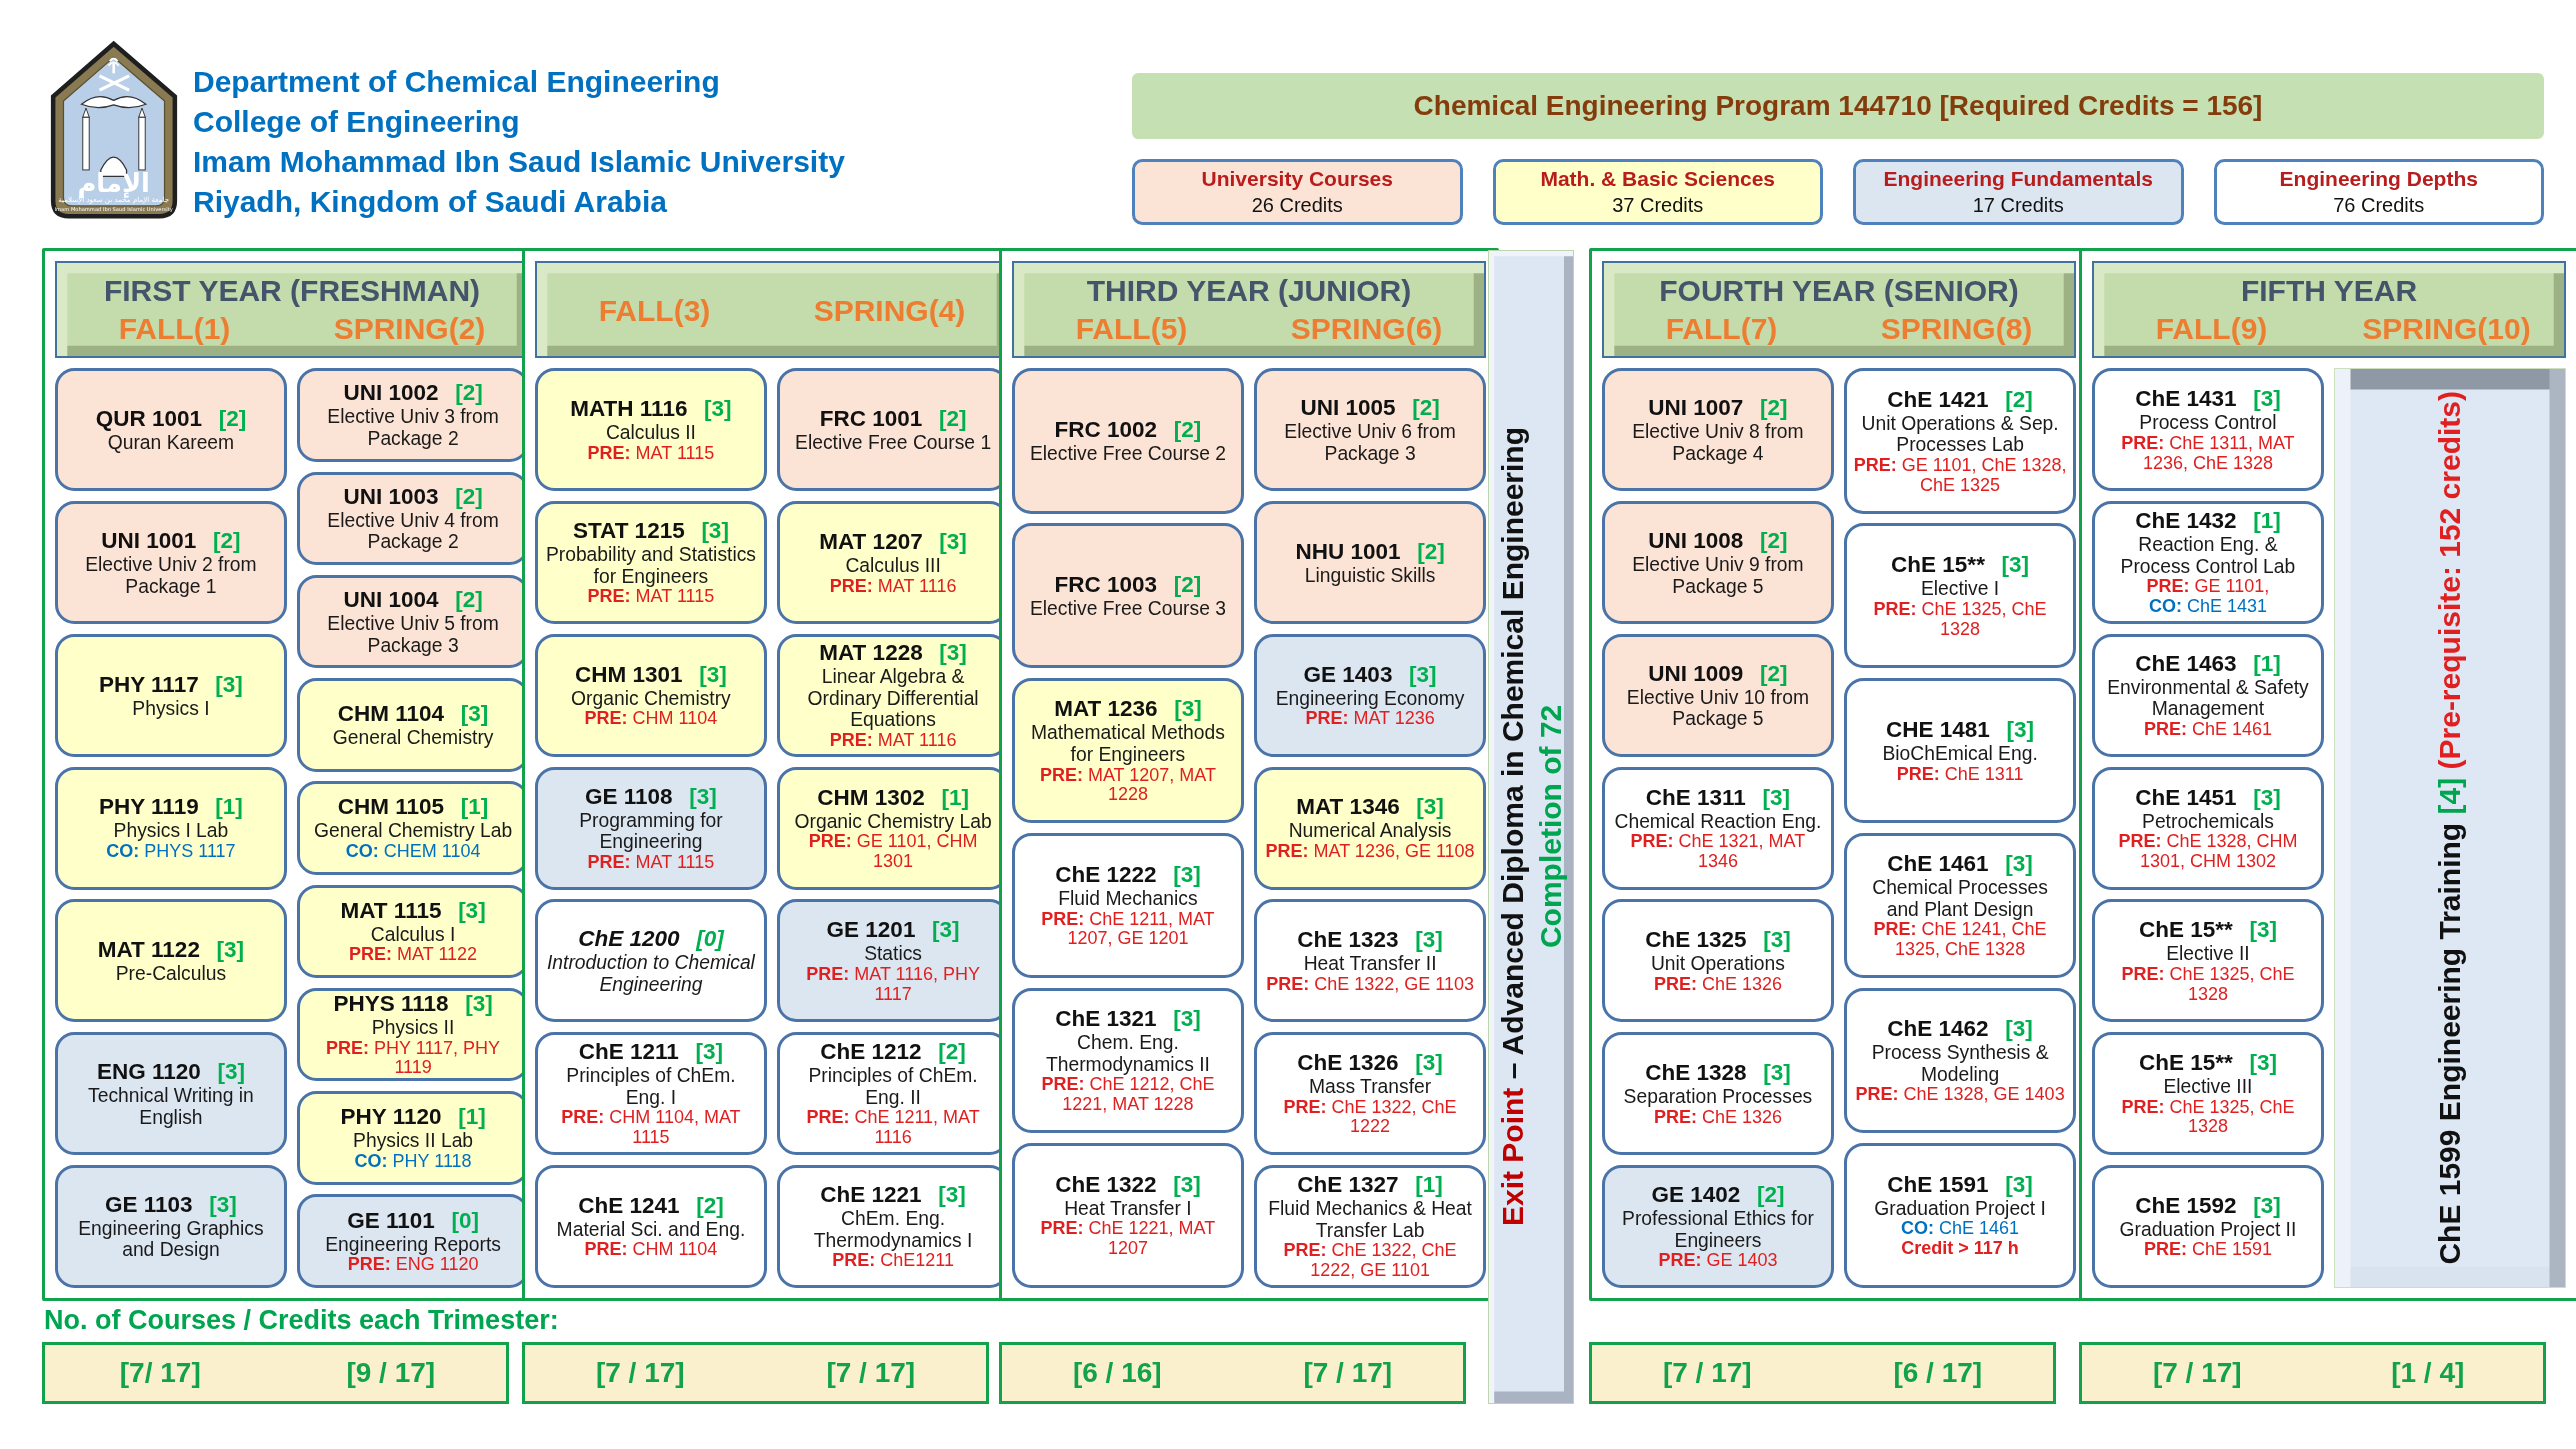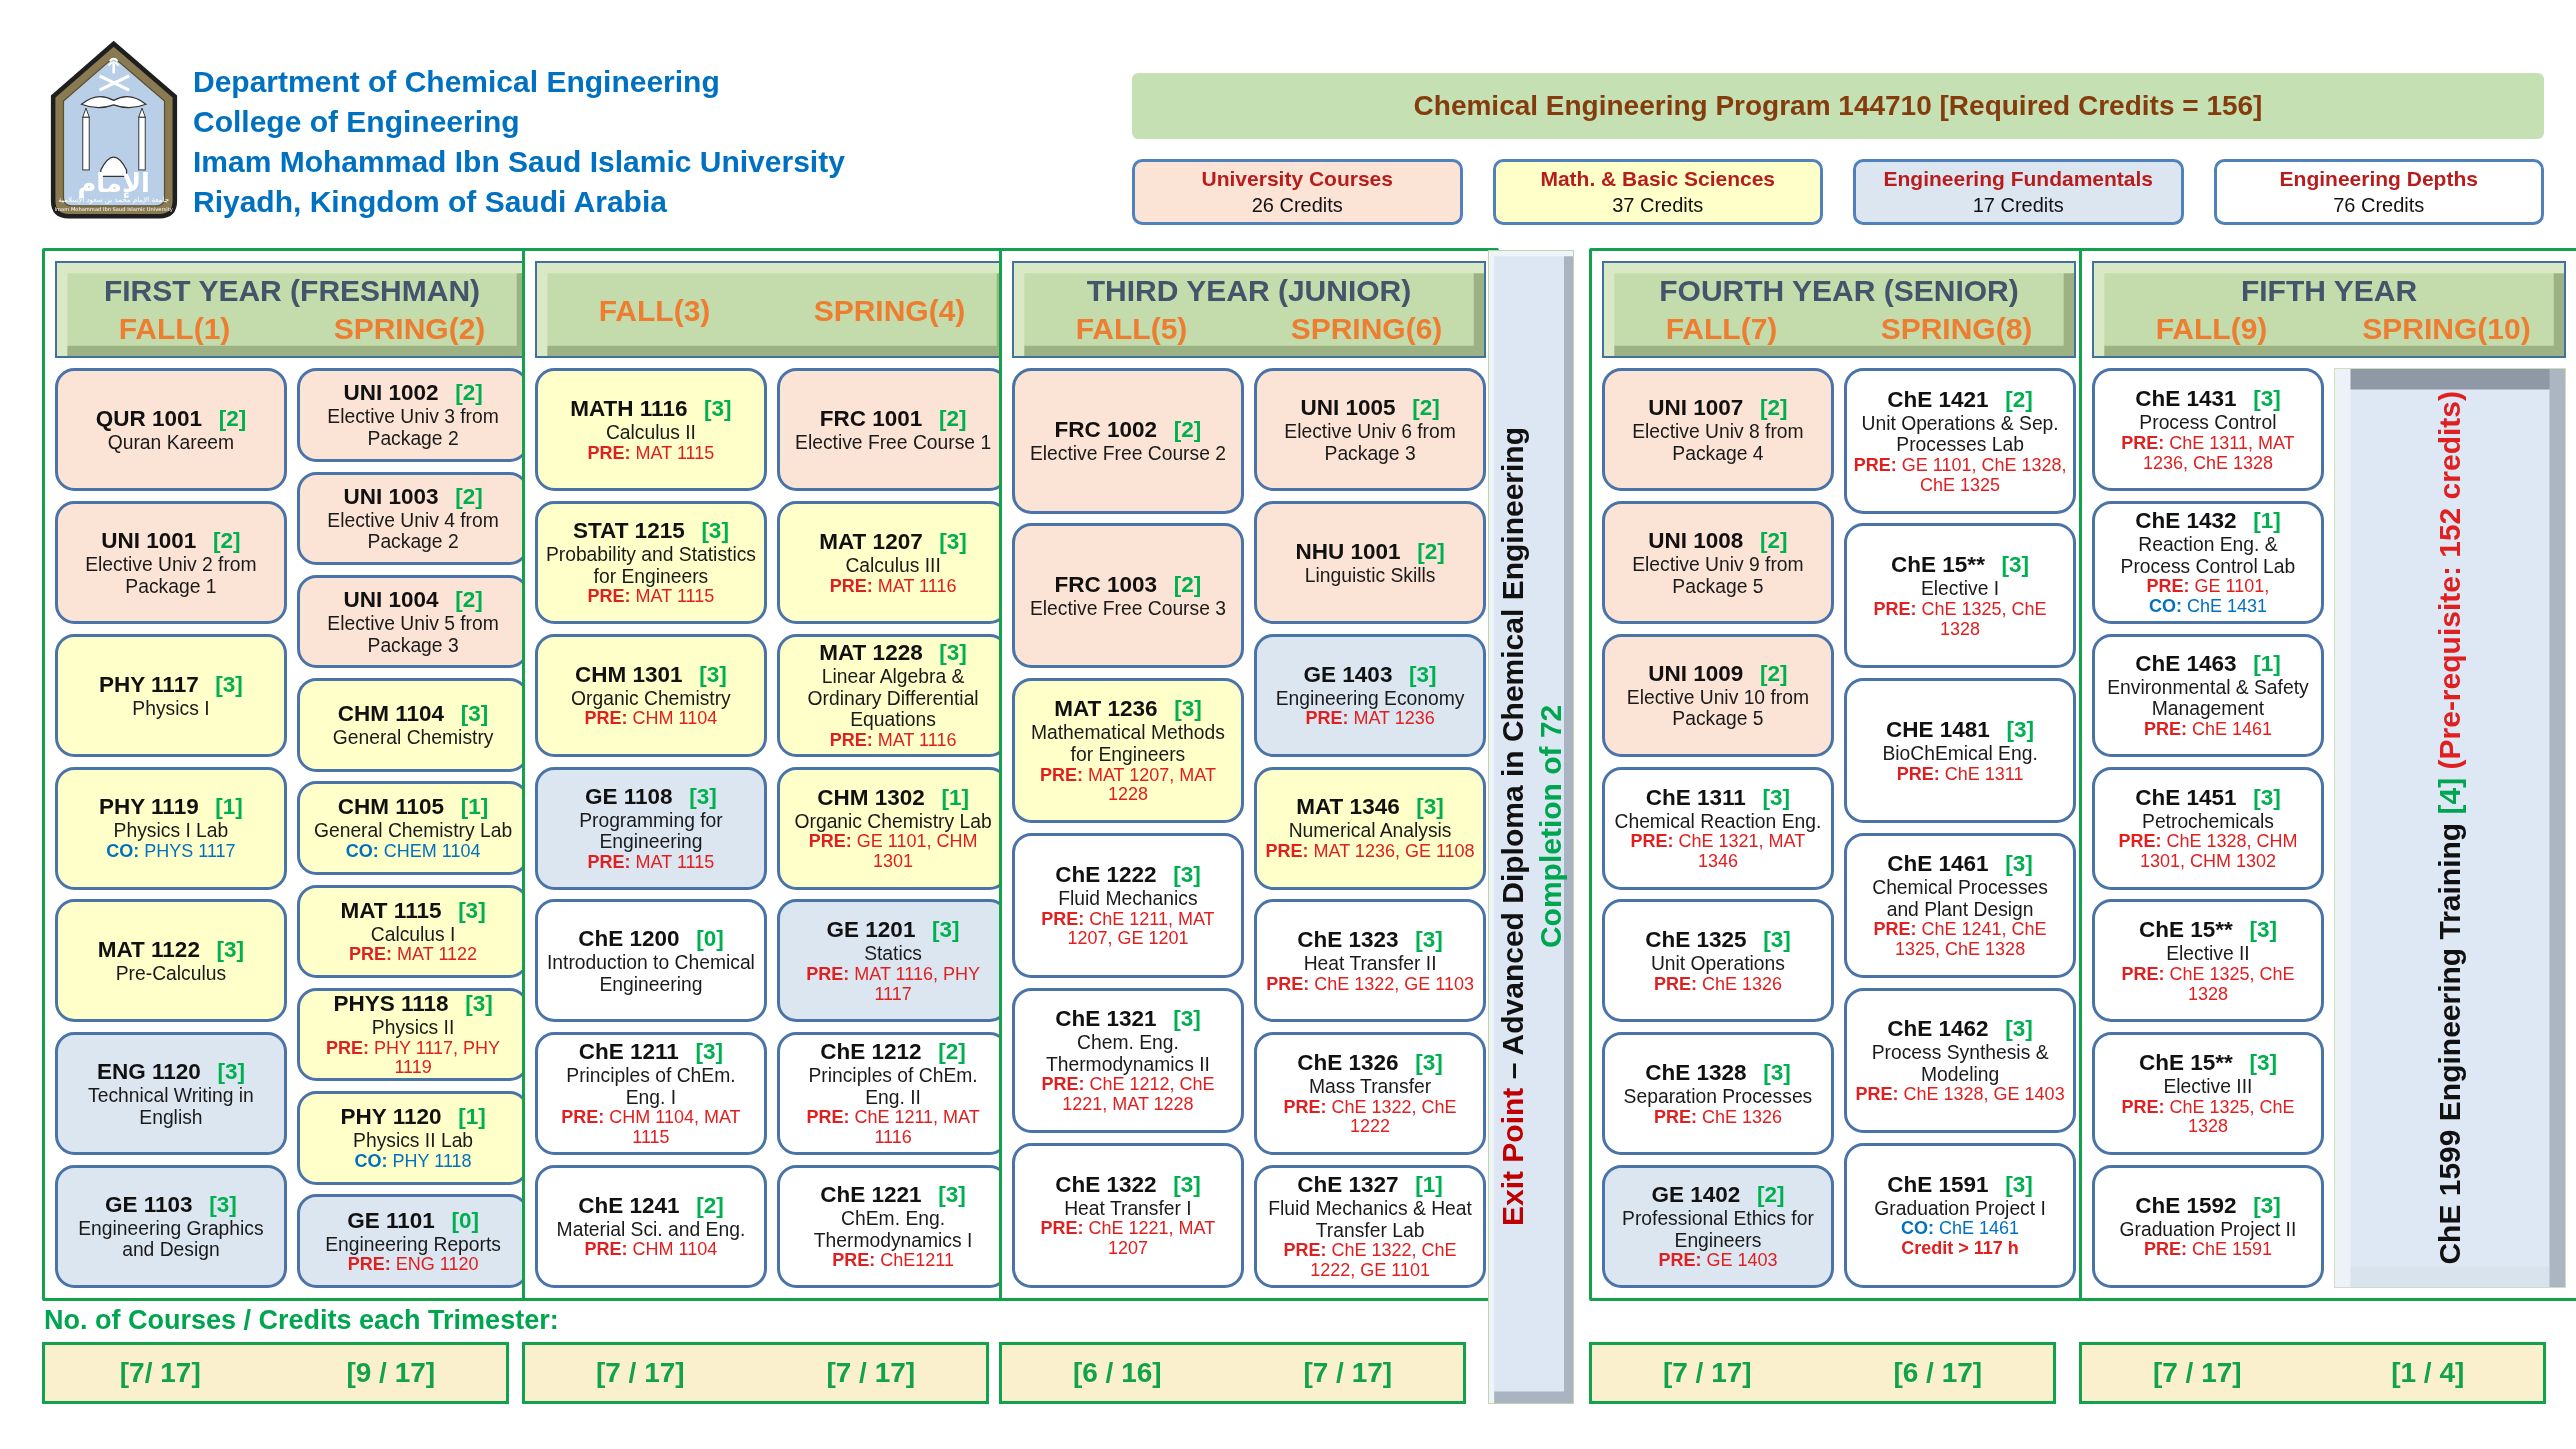--- a/index.html
+++ b/index.html
@@ -295,21 +295,21 @@
               <div class="rq"><b>PRE: </b><span>CHM 1104</span></div>
             </div>
             <div class="card" style="background: rgb(220, 230, 241);">
               <div class="code-line">
                 <span class="code">GE 1108</span>
                 <span class="credit">[3]</span>
               </div>
               <div class="cname">Programming for Engineering</div>
               <div class="rq"><b>PRE: </b><span>MAT 1115</span></div>
             </div>
-            <div class="card" style="background: rgb(255, 255, 255);">
+            <div class="card" style="background: rgb(255, 255, 255); font-style: italic;">
               <div class="code-line">
                 <span class="code">ChE 1200</span>
                 <span class="credit">[0]</span>
               </div>
               <div class="cname">Introduction to Chemical Engineering</div>
             </div>
             <div class="card" style="background: rgb(255, 255, 255);">
               <div class="code-line">
                 <span class="code">ChE 1211</span>
                 <span class="credit">[3]</span>

